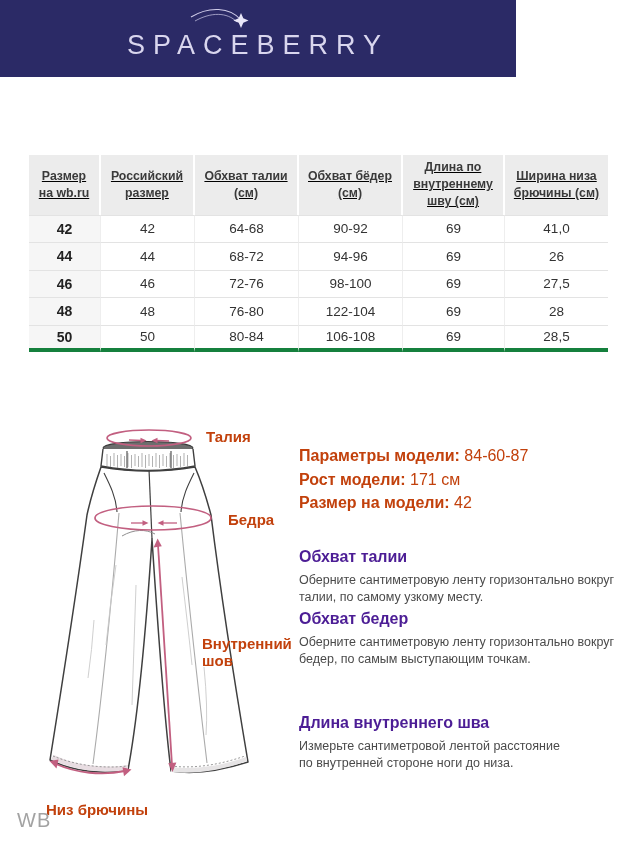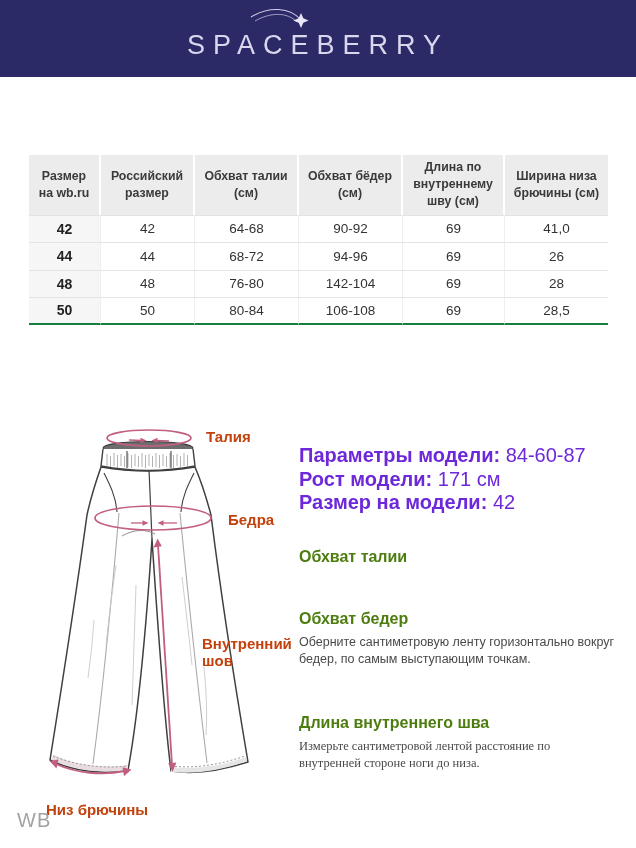--- a/index.html
+++ b/index.html
@@ -3,67 +3,67 @@
 <meta charset="utf-8">
 <style>
   * { margin:0; padding:0; box-sizing:border-box; }
   html,body { background:#ffffff; }
   .page {
     position:relative; width:636px; height:848px; background:#ffffff;
     font-family:"Liberation Sans", sans-serif; overflow:hidden;
   }
   
   .header-bar {
-    position:absolute; left:0; top:0; width:636px; height:77px;
+    position:absolute; left:0; top:0; width:516px; height:77px;
     background:#2b2a66; display:flex; align-items:center; justify-content:center;
   }
   .brand-logo {
     position:relative; color:#d9d6ee; font-size:27px; font-weight:400;
     letter-spacing:8px; padding-top:14px;
   }
   .comet { position:absolute; left:58px; top:-12px; width:70px; height:30px; }
   
   .size-table {
     position:absolute; left:29px; top:155px; width:579px;
     border-collapse:separate; border-spacing:0; table-layout:fixed;
   }
   .size-table th {
     background:#ececec; font-size:12.3px; font-weight:700; color:#3a3a3a;
     text-align:center; vertical-align:middle; padding:4px 8px; line-height:1.4;
     border-right:2px solid #ffffff;
   }
   .size-table th:last-child { border-right:none; }
-  .size-table thead tr { height:57px; }
+  .size-table thead tr { height:57px;text-decoration:underline; }
   .size-table tbody tr { height:27.5px; }
   .size-table td {
     font-size:13.5px; color:#333333; text-align:center; vertical-align:middle;
     border-top:1px solid #e3e3e3; border-right:1px solid #eeeeee; background:#ffffff;
   }
   .size-table td:last-child { border-right:none; }
-  .size-table tbody tr:last-child td { border-bottom:2px solid #15803d; }
+  .size-table tbody tr:last-child td { border-bottom:4px solid #15803d; }
   .size-table td.first { background:#f6f6f6; font-weight:700; font-size:14px; color:#222222; }
   
   .diagram { position:absolute; left:30px; top:415px; width:280px; height:420px; }
   .diagram svg { position:absolute; left:0; top:0; }
   .dlabel { position:absolute; font-size:15px; font-weight:700; color:#c2410c; line-height:1.15; }
   .dlabel.waist  { left:176px; top:13px; }
   .dlabel.hips   { left:198px; top:96px;text-align:center; }
   .dlabel.inseam { left:147px; top:220px; width:92px;margin-left:25px; }
   .dlabel.hem    { left:16px;  top:369px;margin-top:17px; }
   
   .info-col { position:absolute; left:299px; top:444px; width:330px; }
-  .model-line { font-size:20px; color:#6d28d9; line-height:23.5px; }
+  .model-line { font-size:16px; color:#c2410c; line-height:23.5px; }
   .model-line .lbl { font-weight:700; }
   .m-section { position:absolute; left:0; }
   .m-section.s1 { top:104px; }
   .m-section.s2 { top:166px; }
   .m-section.s3 { top:270px; }
-  .m-section h3 { font-size:16px; font-weight:700; color:#4d7c0f; margin-bottom:6px; }
+  .m-section h3 { font-size:16px; font-weight:700; color:#4c1d95; margin-bottom:6px; }
   .m-section p  { font-size:12.5px; color:#4a4a4a; line-height:16.5px; width:320px; }
-  .m-section.s3 p { width:265px;font-family:Liberation Serif, serif; }
+  .m-section.s3 p { width:265px; }
   
   .wb-mark {
     position:absolute; left:17px; top:809px; font-size:20px; font-weight:400;
     color:#a3a3a3; letter-spacing:1px;
   }
 </style>
 </head>
 <body>
 
 <div class="page">
@@ -109,24 +109,32 @@
       </tr>
       <tr>
         <td class="first">44</td>
         <td>44</td>
         <td>68-72</td>
         <td>94-96</td>
         <td>69</td>
         <td>26</td>
       </tr>
       <tr>
+        <td class="first">46</td>
+        <td>46</td>
+        <td>72-76</td>
+        <td>98-100</td>
+        <td>69</td>
+        <td>27,5</td>
+      </tr>
+      <tr>
         <td class="first">48</td>
         <td>48</td>
         <td>76-80</td>
-        <td>142-104</td>
+        <td>122-104</td>
         <td>69</td>
         <td>28</td>
       </tr>
       <tr>
         <td class="first">50</td>
         <td>50</td>
         <td>80-84</td>
         <td>106-108</td>
         <td>69</td>
         <td>28,5</td>
@@ -200,20 +208,21 @@
       <span class="lbl">Рост модели:</span>
       <span>171 см</span>
     </div>
     <div class="model-line">
       <span class="lbl">Размер на модели:</span>
       <span>42</span>
     </div>
 
     <div class="m-section s1">
       <h3>Обхват талии</h3>
+      <p>Оберните сантиметровую ленту горизонтально вокруг талии, по самому узкому месту.</p>
     </div>
     <div class="m-section s2">
       <h3>Обхват бедер</h3>
       <p>Оберните сантиметровую ленту горизонтально вокруг бедер, по самым выступающим точкам.</p>
     </div>
     <div class="m-section s3">
       <h3>Длина внутреннего шва</h3>
       <p>Измерьте сантиметровой лентой расстояние по внутренней стороне ноги до низа.</p>
     </div>
   </div>

